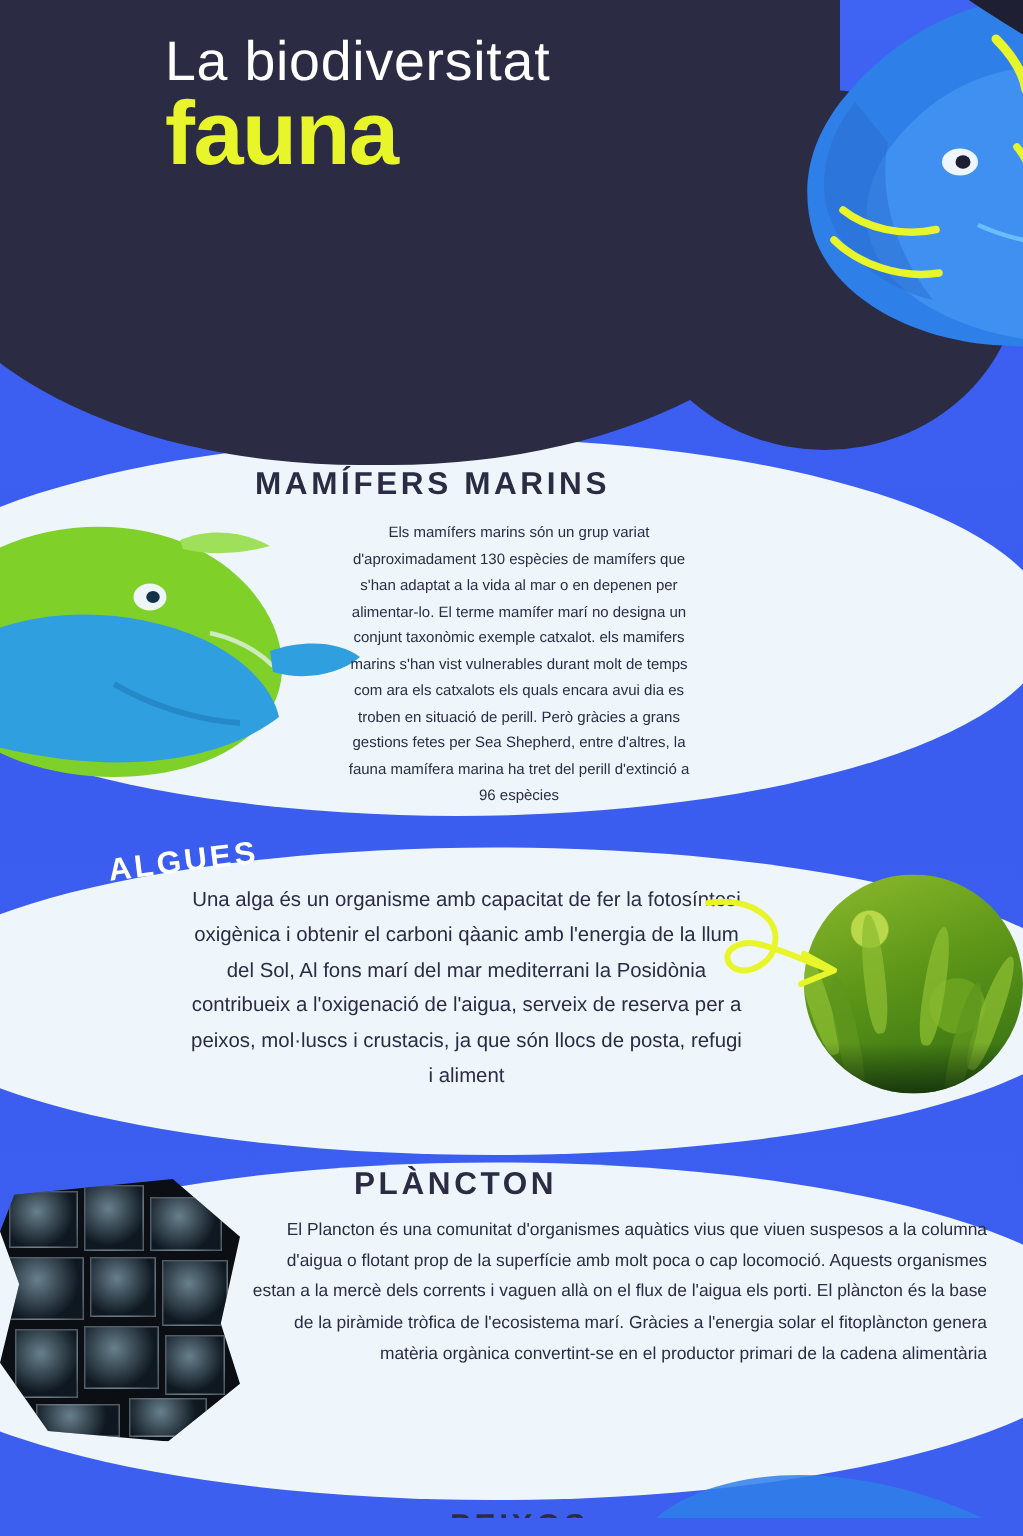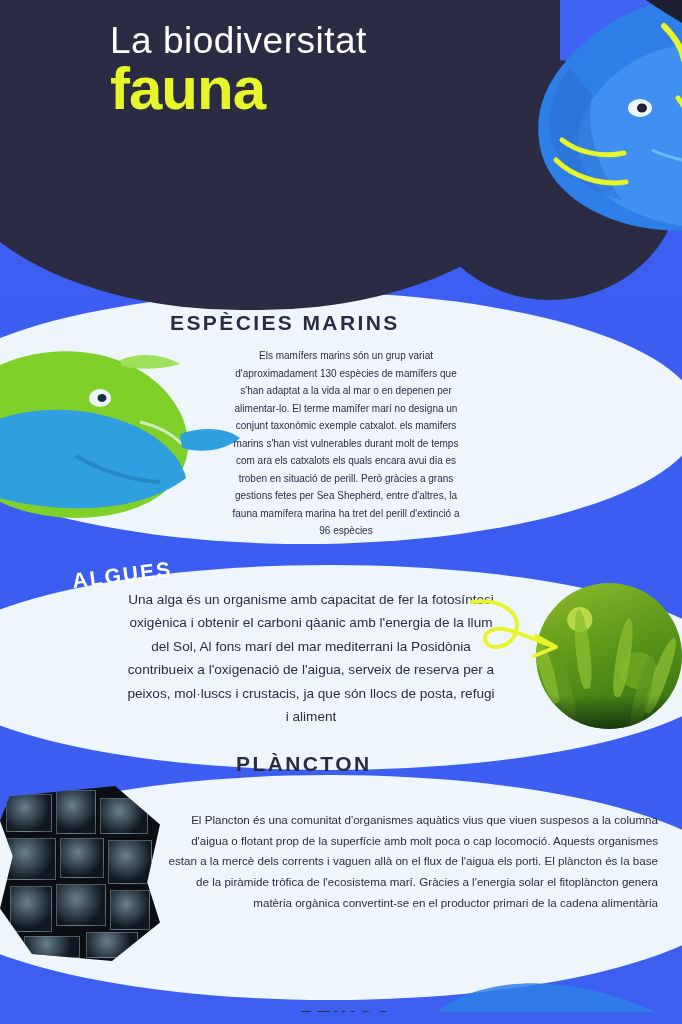--- a/index.html
+++ b/index.html
@@ -95,21 +95,21 @@
   
   .sec-title {
     position: absolute;
     z-index: 6;
     font-weight: 700;
     color: #2b2b44;
     letter-spacing: 2.4px;
     font-size: 21px;
   }
   #mam-title { left: 170px; top: 311px; }
-  #plk-title { left: 236px; top: 752px; text-align: right; }
+  #plk-title { left: 236px; top: 778px; text-align: right; }
   #alg-title {
     left: 72px; top: 563px;
     color: #ffffff;
     font-size: 21px;
     letter-spacing: 2.2px;
     transform: rotate(-7deg);
   }
   #peix-title {
     left: 300px; top: 1006px;
     color: #2b2b44;
@@ -219,21 +219,21 @@
     <path d="M0 40 C40 18 95 14 140 35 C175 52 196 82 198 110 C200 142 178 168 140 180 C90 196 30 186 0 166 Z" fill="#7fd12a"></path>
     <path d="M0 92 C45 74 100 76 145 96 C175 110 192 130 196 148 C160 176 92 190 0 166 Z" fill="#2f9fe0"></path>
     <path d="M130 30 C150 22 172 24 190 34 C168 40 148 40 132 36 Z" fill="#9fe05a"></path>
     <ellipse cx="110" cy="68" rx="11" ry="9" fill="#eef6fb"></ellipse>
     <ellipse cx="112" cy="68" rx="4.5" ry="4" fill="#13324a"></ellipse>
     <path d="M150 92 C168 96 182 104 192 114" stroke="#eef6fb" stroke-width="3" fill="none" opacity=".7"></path>
     <path d="M86 126 C110 140 140 150 170 152" stroke="#1f7ab8" stroke-width="4" fill="none" opacity=".6"></path>
     <path d="M190 104 C214 96 236 98 250 108 C236 120 212 124 192 118 Z" fill="#2f9fe0"></path>
   </svg>
 
-  <div class="sec-title" id="mam-title">ESPÈCIES MARINS</div>
+  <div class="sec-title" id="mam-title">MAMÍFERS MARINS</div>
   <div class="body-text" id="mam-text">Els mamífers marins són un grup variat d'aproximadament 130 espècies de mamífers que s'han adaptat a la vida al mar o en depenen per alimentar-lo. El terme mamífer marí no designa un conjunt taxonòmic exemple catxalot. els mamifers marins s'han vist vulnerables durant molt de temps com ara els catxalots els quals encara avui dia es troben en situació de perill. Però gràcies a grans gestions fetes per Sea Shepherd, entre d'altres, la fauna mamífera marina ha tret del perill d'extinció a 96 espècies</div>
 
   <div class="blob blob-alg"></div>
   <div class="sec-title" id="alg-title">ALGUES</div>
   <div class="body-text" id="alg-text">Una alga és un organisme amb capacitat de fer la fotosíntesi oxigènica i obtenir el carboni qàanic amb l'energia de la llum del Sol, Al fons marí del mar mediterrani la Posidònia contribueix a l'oxigenació de l'aigua, serveix de reserva per a peixos, mol·luscs i crustacis, ja que són llocs de posta, refugi i aliment</div>
 
   <div class="algae-circle">
     <div class="blade" style="left:14px;top:40px;transform:rotate(-18deg);"></div>
     <div class="blade" style="left:44px;top:26px;transform:rotate(-6deg);"></div>
     <div class="blade" style="left:74px;top:34px;transform:rotate(9deg);"></div>

